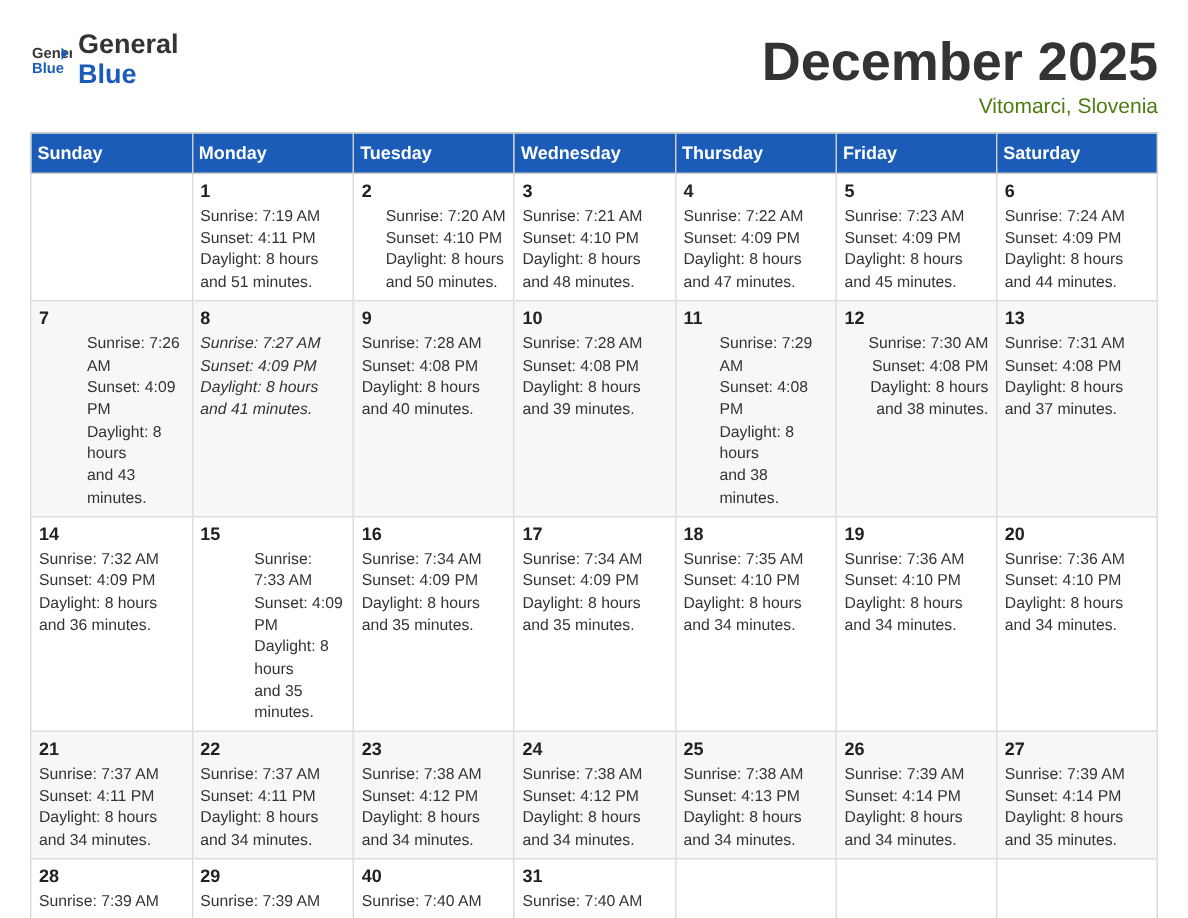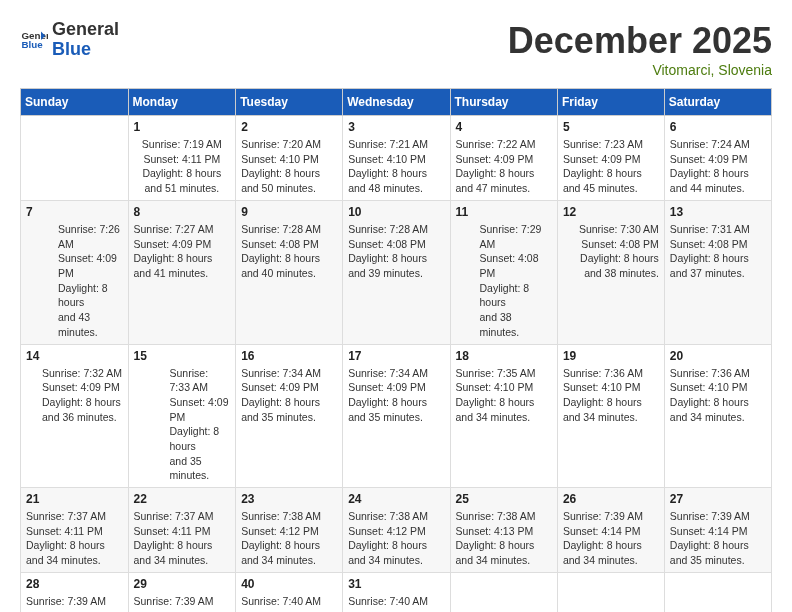--- a/index.html
+++ b/index.html
@@ -119,28 +119,28 @@
         <th>Thursday</th>
         <th>Friday</th>
         <th>Saturday</th>
       </tr>
   </thead>
   <tbody id="tbody">
       <tr>
         <td class="empty-cell"></td>
         <td>
           <div class="day-num">1</div>
-          <div class="day-info" style="white-space: pre-line; text-align: center;">Sunrise: 7:19 AM
+          <div class="day-info" style="white-space: pre-line;">Sunrise: 7:19 AM
 Sunset: 4:11 PM
 Daylight: 8 hours
 and 51 minutes.</div>
         </td>
         <td>
           <div class="day-num">2</div>
-          <div class="day-info" style="white-space: pre-line;">Sunrise: 7:20 AM
+          <div class="day-info" style="white-space: pre-line; margin-left: 16px;">Sunrise: 7:20 AM
 Sunset: 4:10 PM
 Daylight: 8 hours
 and 50 minutes.</div>
         </td>
         <td>
           <div class="day-num">3</div>
           <div class="day-info" style="white-space: pre-line;">Sunrise: 7:21 AM
 Sunset: 4:10 PM
 Daylight: 8 hours
 and 48 minutes.</div>
@@ -170,21 +170,21 @@
       <tr>
         <td>
           <div class="day-num">7</div>
           <div class="day-info" style="white-space: pre-line; margin-left: 32px;">Sunrise: 7:26 AM
 Sunset: 4:09 PM
 Daylight: 8 hours
 and 43 minutes.</div>
         </td>
         <td>
           <div class="day-num">8</div>
-          <div class="day-info" style="white-space: pre-line;">Sunrise: 7:27 AM
+          <div class="day-info" style="white-space: pre-line; font-style: italic;">Sunrise: 7:27 AM
 Sunset: 4:09 PM
 Daylight: 8 hours
 and 41 minutes.</div>
         </td>
         <td>
           <div class="day-num">9</div>
           <div class="day-info" style="white-space: pre-line;">Sunrise: 7:28 AM
 Sunset: 4:08 PM
 Daylight: 8 hours
 and 40 minutes.</div>
@@ -214,21 +214,21 @@
           <div class="day-num">13</div>
           <div class="day-info" style="white-space: pre-line;">Sunrise: 7:31 AM
 Sunset: 4:08 PM
 Daylight: 8 hours
 and 37 minutes.</div>
         </td>
       </tr>
       <tr>
         <td>
           <div class="day-num">14</div>
-          <div class="day-info" style="white-space: pre-line; margin-left: 16px;">Sunrise: 7:32 AM
+          <div class="day-info" style="white-space: pre-line;">Sunrise: 7:32 AM
 Sunset: 4:09 PM
 Daylight: 8 hours
 and 36 minutes.</div>
         </td>
         <td>
           <div class="day-num">15</div>
           <div class="day-info" style="white-space: pre-line; margin-left: 36px;">Sunrise: 7:33 AM
 Sunset: 4:09 PM
 Daylight: 8 hours
 and 35 minutes.</div>

